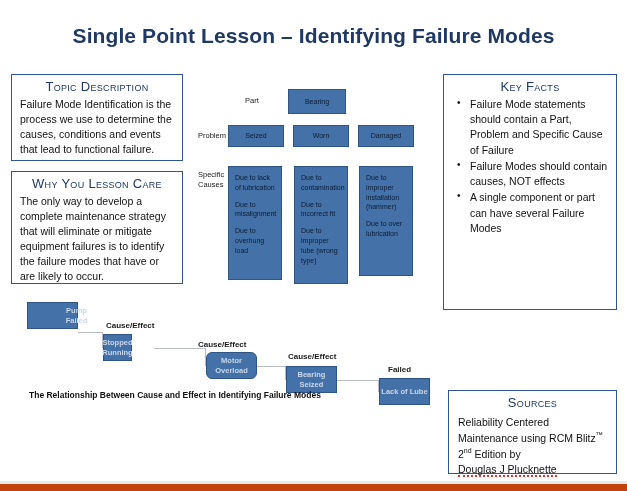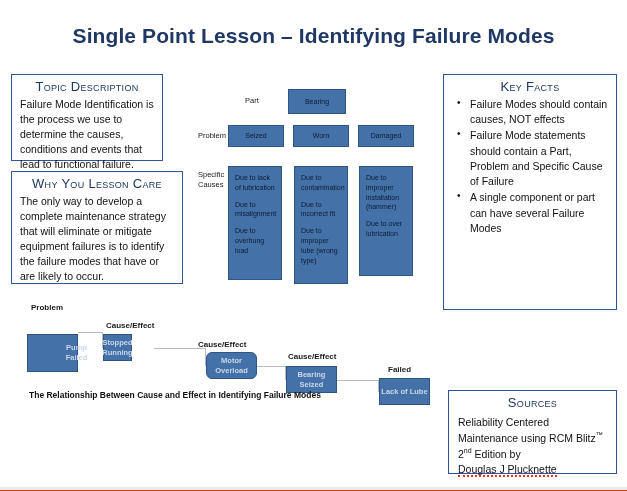--- a/index.html
+++ b/index.html
@@ -9,21 +9,21 @@
   }
   body {
     font-family: "Liberation Sans", sans-serif;
   }
   #slide {
     position: relative;
     width: 627px;
     height: 491px;
     background: #ffffff;
     box-sizing: border-box;
-    border-bottom: 1px solid #c2410c;
+    border-bottom: 7px solid #c2410c;
     overflow: hidden;
   }
   #slide::after {
     content: "";
     position: absolute;
     left: 0; right: 0; bottom: 0;
     height: 3px;
     background: #e9e9e9;
   }
 
@@ -169,35 +169,35 @@
   }
   sup { font-size: 7px; }
 </style>
 </head>
 <body>
 
 <div id="slide">
 
   <div class="slide-title">Single Point Lesson – Identifying Failure Modes</div>
 
-  <div class="card" style="left:11px; top:74px; width:152px; height:87px;">
+  <div class="card" style="left:11px; top:74px; width:172px; height:87px;">
     <div class="card-title">Topic Description</div>
     <div class="card-body">Failure Mode Identification is the process we use to determine the causes, conditions and events that lead to functional failure.</div>
   </div>
 
   <div class="card" style="left:11px; top:171px; width:172px; height:113px;">
     <div class="card-title">Why You Lesson Care</div>
     <div class="card-body">The only way to develop a complete maintenance strategy that will eliminate or mitigate equipment  failures is to identify the failure modes that have or are likely to occur.</div>
   </div>
 
   <div class="card" style="left:443px; top:74px; width:174px; height:236px;">
     <div class="card-title">Key Facts</div>
     <ul class="facts">
+      <li>Failure Mode statements should contain a Part, Problem and Specific Cause of Failure</li>
       <li>Failure Modes should contain causes, NOT effects</li>
-      <li>Failure Mode statements should contain a Part, Problem and Specific Cause of Failure</li>
       <li>A single component or part can have several Failure Modes</li>
     </ul>
   </div>
 
   <div>
 
     <div class="matrix-row-label" style="left:245px; top:96px;">Part</div>
     <div class="matrix-row-label" style="left:198px; top:131px;">Problem</div>
     <div class="matrix-row-label" style="left:198px; top:170px;">Specific
 Causes</div>
@@ -227,21 +227,21 @@
   </div>
 
   <div>
 
     <div class="flow-label" style="left:31px; top:303px;">Problem</div>
     <div class="flow-label" style="left:106px; top:321px;">Cause/Effect</div>
     <div class="flow-label" style="left:198px; top:340px;">Cause/Effect</div>
     <div class="flow-label" style="left:288px; top:352px;">Cause/Effect</div>
     <div class="flow-label" style="left:388px; top:365px;">Failed</div>
 
-    <div class="flow-box" style="left:27px; top:334px; width:51px; height:38px;padding-left:48px;">Pump Failed</div>
+    <div class="flow-box" style="left:27px; top:302px; width:51px; height:27px;padding-left:48px;">Pump Failed</div>
     <div class="flow-box" style="left:103px; top:334px; width:29px; height:27px;">Stopped Running</div>
     <div class="flow-box" style="left:206px; top:352px; width:51px; height:27px;border-radius:6px;">Motor Overload</div>
     <div class="flow-box" style="left:286px; top:366px; width:51px; height:27px;">Bearing Seized</div>
     <div class="flow-box" style="left:379px; top:378px; width:51px; height:27px;">Lack of Lube</div>
 
     <div class="conn h" style="left:78px;  top:332px; width:25px;"></div>
     <div class="conn v" style="left:102px; top:332px; height:16px;"></div>
 
     <div class="conn h" style="left:154px; top:348px; width:52px;"></div>
     <div class="conn v" style="left:205px; top:348px; height:18px;"></div>

